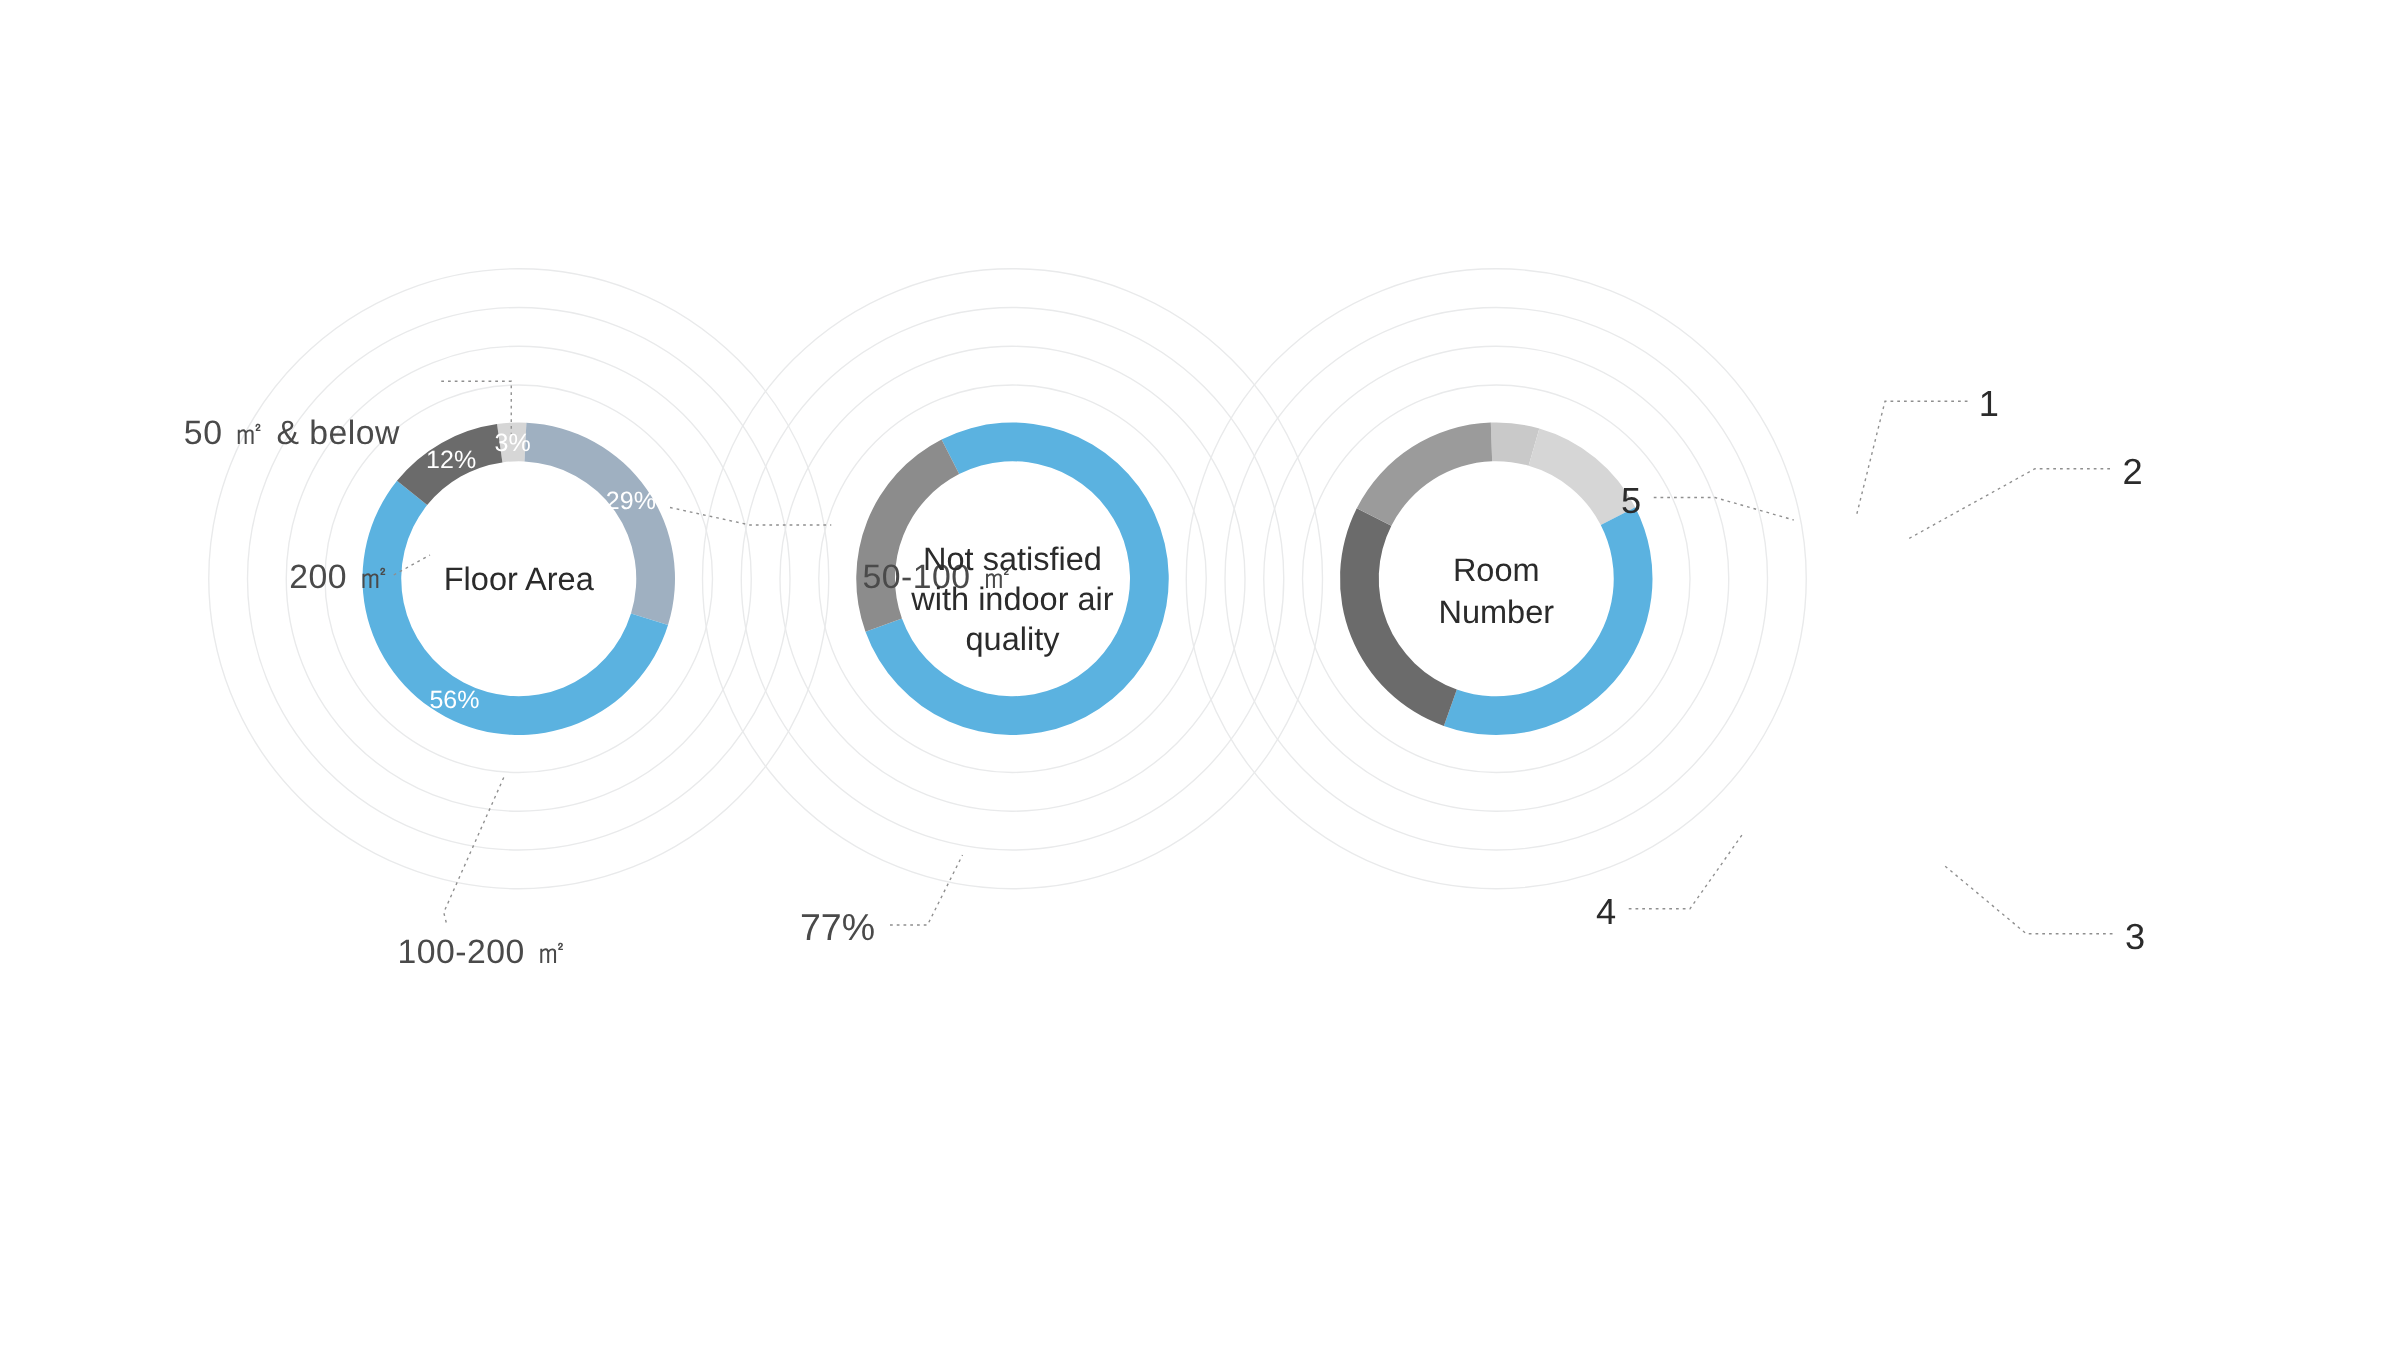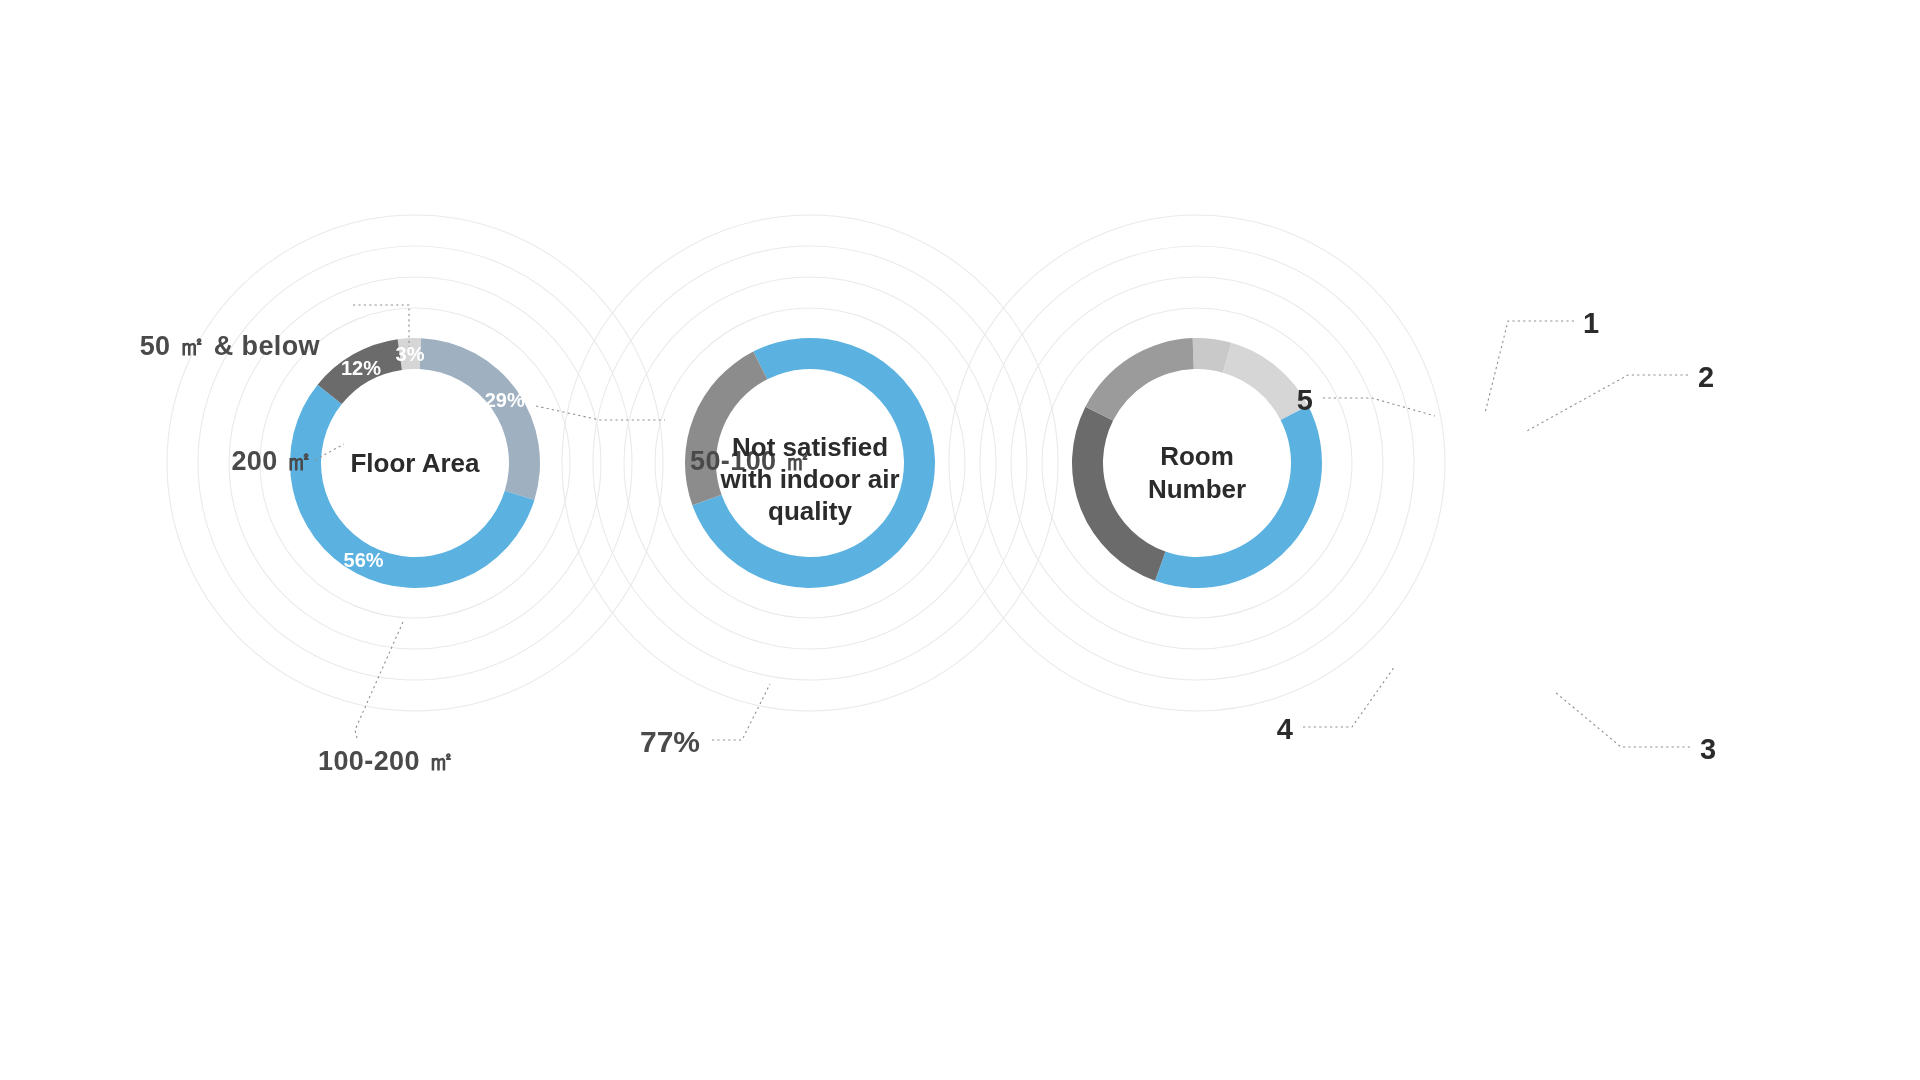--- a/index.html
+++ b/index.html
@@ -12,21 +12,20 @@
     height: 1080px;
     font-family: "Liberation Sans", sans-serif;
     overflow: hidden;
     position: relative;
   }
   #stage {
     position: absolute;
     left: 0; top: 0;
     width: 1632px;
     height: 1080px;
-    font-weight: bold;
   }
   svg.infographic {
     display: block;
     width: 1920px;
     height: 1080px;
   }
   .ring-deco {
     fill: none;
     stroke: #e9eaeb;
     stroke-width: 1.1;

